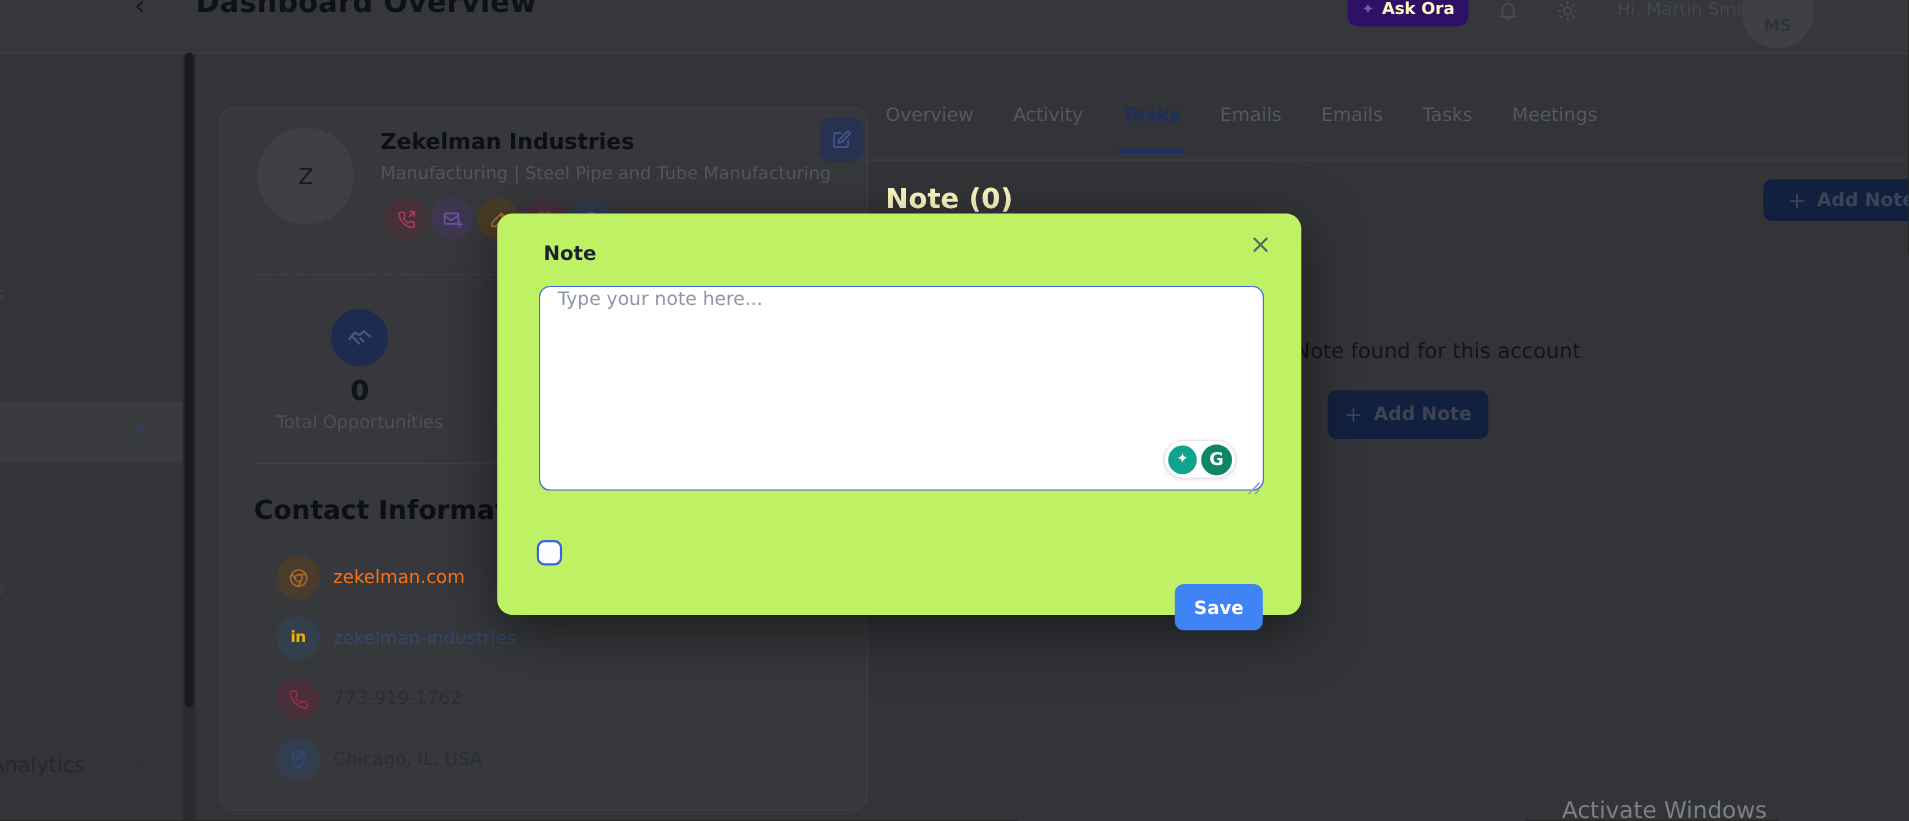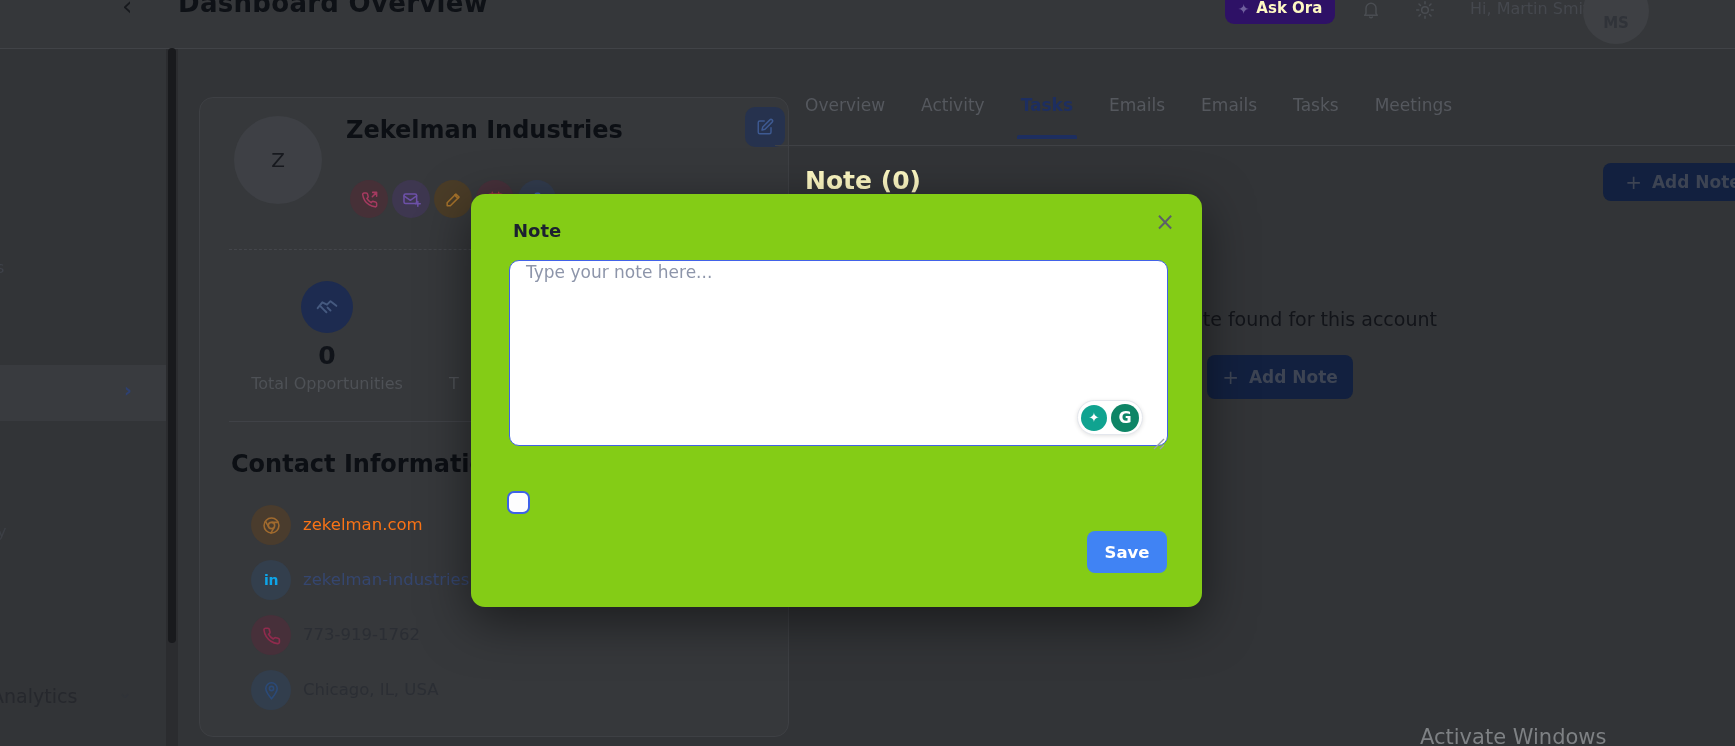--- a/index.html
+++ b/index.html
@@ -35,21 +35,21 @@
   .sb-chevron-d { position:absolute; left:118px; top:633px; font-size:17px; color:#303338; }
   .scroll-track { position:absolute; left:166px; top:49px; width:12px; height:697px; background:#2b2c2f; }
   .scroll-thumb { position:absolute; left:168px; top:48px; width:8px; height:595px; border-radius:4px; background:#191a1d; }
 
   
   .card { position:absolute; left:199px; top:97px; width:590px; height:640px;
           background:#36383b; border:1px solid #3e4044; border-radius:14px; }
   .z-avatar { position:absolute; left:34px; top:18px; width:88px; height:88px; border-radius:50%;
               background:#3e4045; display:flex; align-items:center; justify-content:center;
               font-size:20px; color:#17191e; }
-  .acct-name { position:absolute; left:146px; top:18px; font-size:24px; font-weight:700; color:#0c0f14; }
+  .acct-name { position:absolute; left:146px; top:18px; font-size:20px; font-weight:700; color:#0c0f14; }
   .acct-sub  { position:absolute; left:146px; top:50px; font-size:16px; color:#53565c; white-space:nowrap; }
   .act-ic { position:absolute; top:82px; width:38px; height:38px; border-radius:50%;
             display:flex; align-items:center; justify-content:center; }
   .act-ic svg { width:19px; height:19px; }
   .ic-call { left:150px; background:#463037; color:#a63a60; }
   .ic-mail { left:192px; background:#3e3750; color:#6d51a8; }
   .ic-edit { left:234px; background:#4a3c27; color:#a4712a; }
   .ic-meet { left:276px; background:#46303a; color:#96343f; }
   .ic-opp  { left:318px; background:#323c4e; color:#3d5da8; }
   .card-dash { position:absolute; left:29px; top:151px; width:532px; border-top:1px dashed #44464b; }
@@ -62,21 +62,21 @@
                 font-size:16px; color:#4e5156; }
   .stat2-label { position:absolute; left:249px; top:276px; font-size:16px; color:#4e5156; }
   .card-line { position:absolute; left:29px; top:323px; width:532px; border-top:1px solid #404247; }
   .contact-h { position:absolute; left:31px; top:352px; font-size:24px; font-weight:700; color:#0c0f14; white-space:nowrap; }
   .c-row-ic { position:absolute; left:51px; width:40px; height:40px; border-radius:50%;
               display:flex; align-items:center; justify-content:center; }
   .c-row-ic svg { width:21px; height:21px; }
   .c-row-ic .in-txt { font-size:14px; font-weight:800; letter-spacing:-.5px; }
   .c-row-txt { position:absolute; left:103px; font-size:16.5px; white-space:nowrap; }
   .ci-0 { top:407px; background:#4a3c2d; color:#a06a2e; }
-  .ci-1 { top:462px; background:#333f4d; color:#0ea5e9; }
+  .ci-1 { top:462px; background:#333f4d; color:#eab308; }
   .ci-2 { top:517px; background:#47303a; color:#8f2b4d; }
   .ci-3 { top:572px; background:#323e4d; color:#2b4a78; }
   .ct-0 { top:417px; color:#f97316;text-align:center; } .ct-1 { top:472px; color:#35466f; }
   .ct-2 { top:527px; color:#2b2e34; } .ct-3 { top:582px; color:#2b2e34; }
   .edit-btn { position:absolute; left:545px; top:9px; width:40px; height:40px; border-radius:10px;
               background:#26324e; color:#3e5a92; display:flex; align-items:center; justify-content:center; }
   .edit-btn svg { width:18px; height:18px; }
 
   
   .tabs { position:absolute; left:805px; top:95px; display:flex; gap:36px; }
@@ -89,22 +89,22 @@
   .navy-btn { position:absolute; background:#12203f; border-radius:8px; display:flex;
               align-items:center; justify-content:center; gap:10px; color:#3d4453;
               font-size:17px; font-weight:700; }
   .add-note-top { left:1603px; top:163px; width:160px; height:38px; }
   .empty-msg { position:absolute; left:1145px; top:308px; font-size:19px; color:#121419; }
   .add-note-empty { left:1207px; top:355px; width:146px; height:44px; }
   .navy-btn .plus { font-size:20px; font-weight:400; }
   .activate { position:absolute; left:1420px; top:725px; font-size:21px; color:#7e8184; }
 
   
-  .modal { position:absolute; left:452px; top:194px; width:731px; height:413px;
-           background:#84cc16; border-radius:14px; box-shadow:0 14px 50px rgba(0,0,0,.5);margin-left:19px; }
+  .modal { position:absolute; left:452px; top:194px; width:731px; height:365px;
+           background:#bef264; border-radius:14px; box-shadow:0 14px 50px rgba(0,0,0,.5); }
   .modal-title { position:absolute; left:42px; top:26px; font-size:18px; font-weight:700; color:#1c2130; }
   .modal-close { position:absolute; left:684px; top:16px; font-size:24px; color:#5c6069;
                  line-height:1; cursor:pointer; }
   .note-area { position:absolute; left:38px; top:66px; width:659px; height:186px;
                border:1.6px solid #4262e8; border-radius:10px; background:#ffffff;
                padding:1px 16px; font-size:17px; color:#1d2330; resize:none; outline:none;
                font-family:"DejaVu Sans","Liberation Sans",sans-serif; }
   .note-area::placeholder { color:#8d95aa; }
   .gram-pill { position:absolute; left:606px; top:206px; width:66px; height:35px; background:#ffffff;
                border:1px solid #e4e7ed; border-radius:18px; display:flex; align-items:center;
@@ -156,20 +156,21 @@
     <span class="sb-chevron-d">⌄</span>
   </div>
   <div class="scroll-track"></div>
   <div class="scroll-thumb"></div>
 
   <div class="card">
     <div class="z-avatar">
       <span>Z</span>
     </div>
     <div class="acct-name">Zekelman Industries</div>
+    <div class="acct-sub">Manufacturing | Steel Pipe and Tube Manufacturing</div>
 
     <div class="act-ic ic-call">
       <svg viewBox="0 0 24 24" fill="none" stroke="currentColor" stroke-width="1.9" stroke-linecap="round" stroke-linejoin="round">
         <path d="M21 16.9v2.6a1.8 1.8 0 0 1-2 1.8 17.6 17.6 0 0 1-7.6-2.7 17.3 17.3 0 0 1-5.3-5.3A17.6 17.6 0 0 1 3.4 5.7a1.8 1.8 0 0 1 1.8-2h2.6a1.8 1.8 0 0 1 1.8 1.5c.1.9.3 1.7.6 2.5a1.8 1.8 0 0 1-.4 1.9L8.7 10.7a14 14 0 0 0 5.3 5.3l1.1-1.1a1.8 1.8 0 0 1 1.9-.4c.8.3 1.6.5 2.5.6a1.8 1.8 0 0 1 1.5 1.8z"></path>
         <path d="M15.5 8.5L21 3M16 3h5v5"></path>
       </svg>
     </div>
     <div class="act-ic ic-mail">
       <svg viewBox="0 0 24 24" fill="none" stroke="currentColor" stroke-width="1.9" stroke-linecap="round" stroke-linejoin="round">
         <rect x="2.5" y="5" width="16" height="12" rx="2"></rect>

